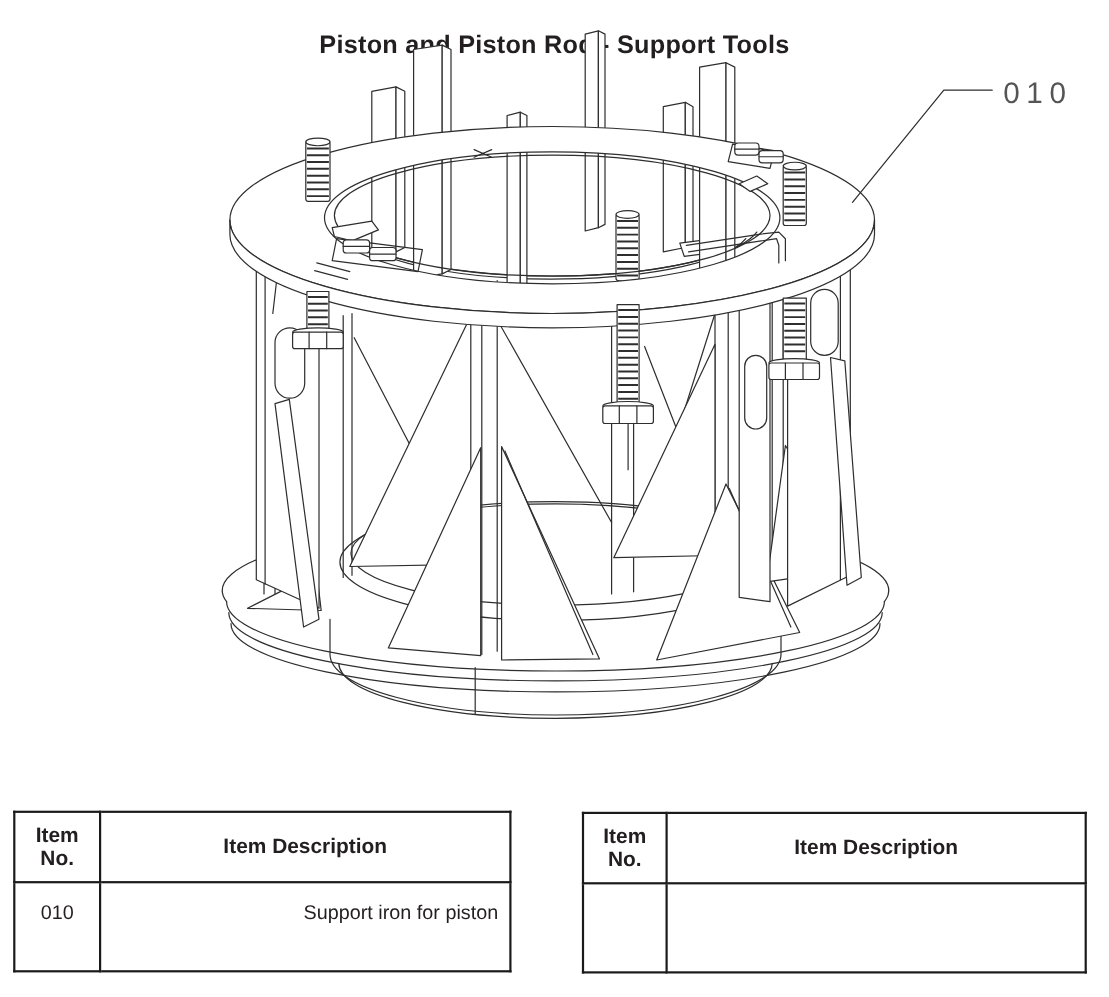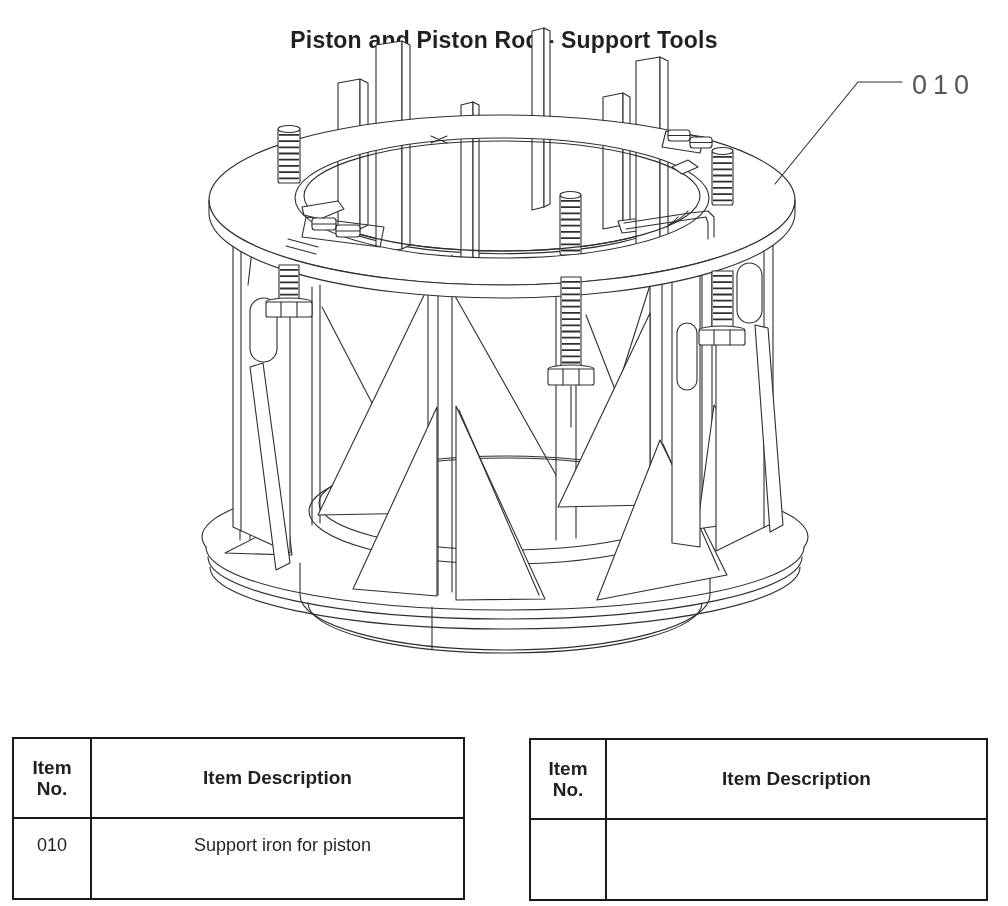--- a/index.html
+++ b/index.html
@@ -12,25 +12,25 @@
   .ln{fill:none;stroke:#2e2e2e;stroke-width:1.1;stroke-linejoin:round;stroke-linecap:round;}
   .wf{fill:#ffffff;stroke:#2e2e2e;stroke-width:1.1;stroke-linejoin:round;stroke-linecap:round;}
   .th{fill:none;stroke:#2e2e2e;stroke-dasharray:1.8 4.4;}
   .callout-text{fill:#555555;stroke:none;font-family:"Liberation Sans",sans-serif;
        font-size:27px;letter-spacing:6px;}
   .parts-table{position:absolute;border-collapse:collapse;table-layout:fixed;
        background:#ffffff;}
   .parts-table td{border:2px solid #1a1a1a;vertical-align:middle;overflow:hidden;}
   .parts-table .hdr{font-weight:bold;font-size:19px;text-align:center;line-height:1.12;}
   .parts-table .body-no{font-size:18px;text-align:center;vertical-align:top;padding-top:16px;}
-  .parts-table .body-desc{font-size:18px;text-align:center;vertical-align:top;
+  .parts-table .body-desc{font-size:18px;text-align:right;vertical-align:top;
        padding:16px 10px 0 20px;}
   #table-left{left:12px;top:737px;width:453px;height:147px;}
   #table-right{left:529px;top:738px;width:459px;height:146px;}
-  .row-hdr{height:80px;margin-left:23px;}
+  .row-hdr{height:64px;margin-left:23px;}
   .row-body{height:81px;}
 </style>
 </head>
 <body>
 
 <h1 class="page-title">Piston and Piston Rod - Support Tools</h1>
 
 <div class="figure">
 <svg width="1008" height="730" viewBox="0 45 1008 730">
 

